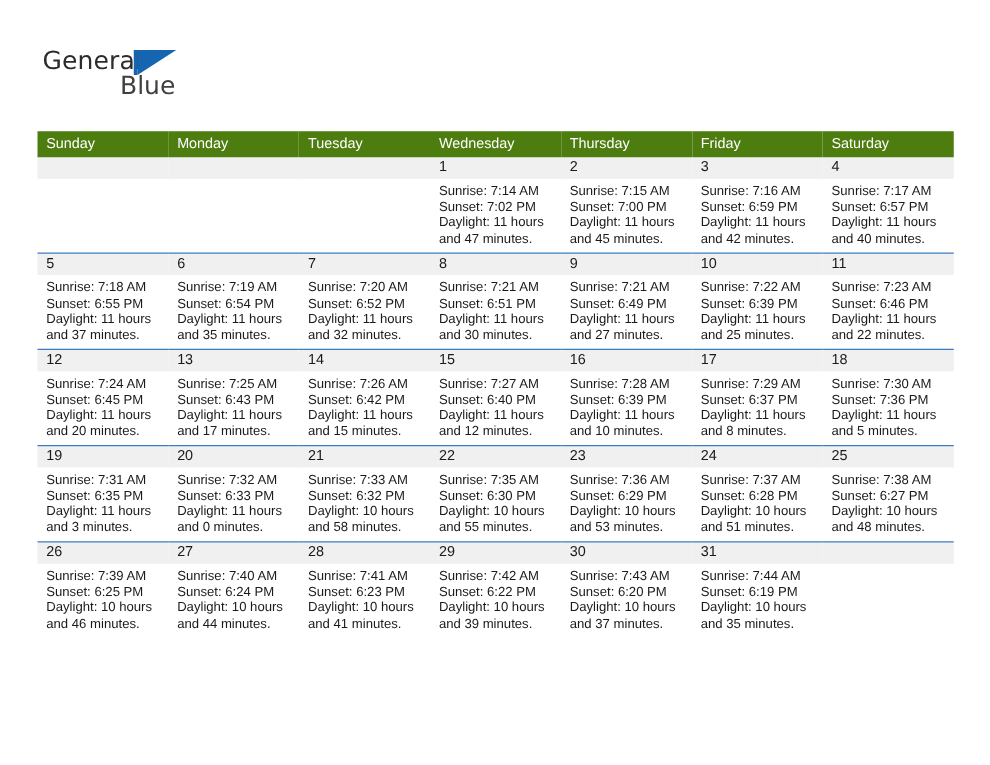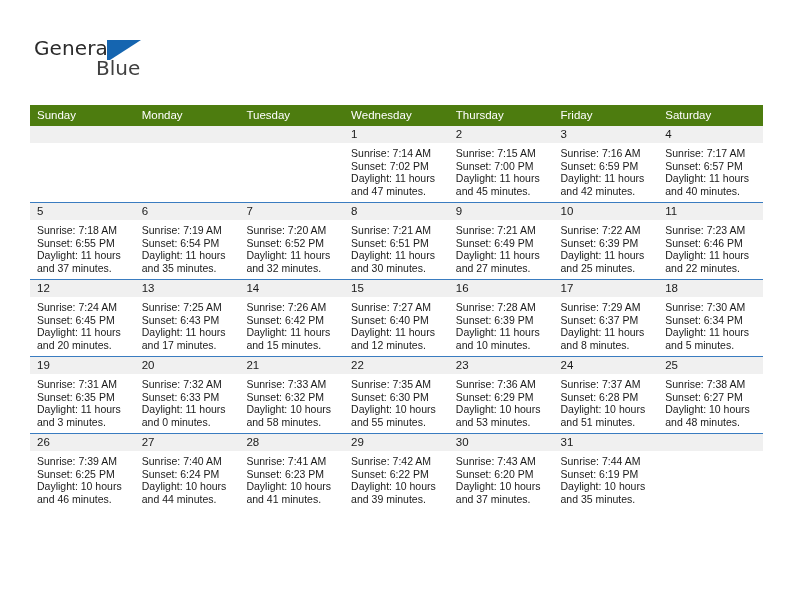--- a/index.html
+++ b/index.html
@@ -369,21 +369,21 @@
                 <div>Sunrise: 7:29 AM</div>
                 <div>Sunset: 6:37 PM</div>
                 <div>Daylight: 11 hours</div>
                 <div>and 8 minutes.</div>
               </div>
             </td>
             <td>
               <div class="daynum-band">18</div>
               <div class="cell-body">
                 <div>Sunrise: 7:30 AM</div>
-                <div>Sunset: 6:34 PM</div>
+                <div>Sunset: 7:36 PM</div>
                 <div>Daylight: 11 hours</div>
                 <div>and 5 minutes.</div>
               </div>
             </td>
           </tr>
           <tr class="week-row">
             <td>
               <div class="daynum-band">19</div>
               <div class="cell-body">
                 <div>Sunrise: 7:31 AM</div>

